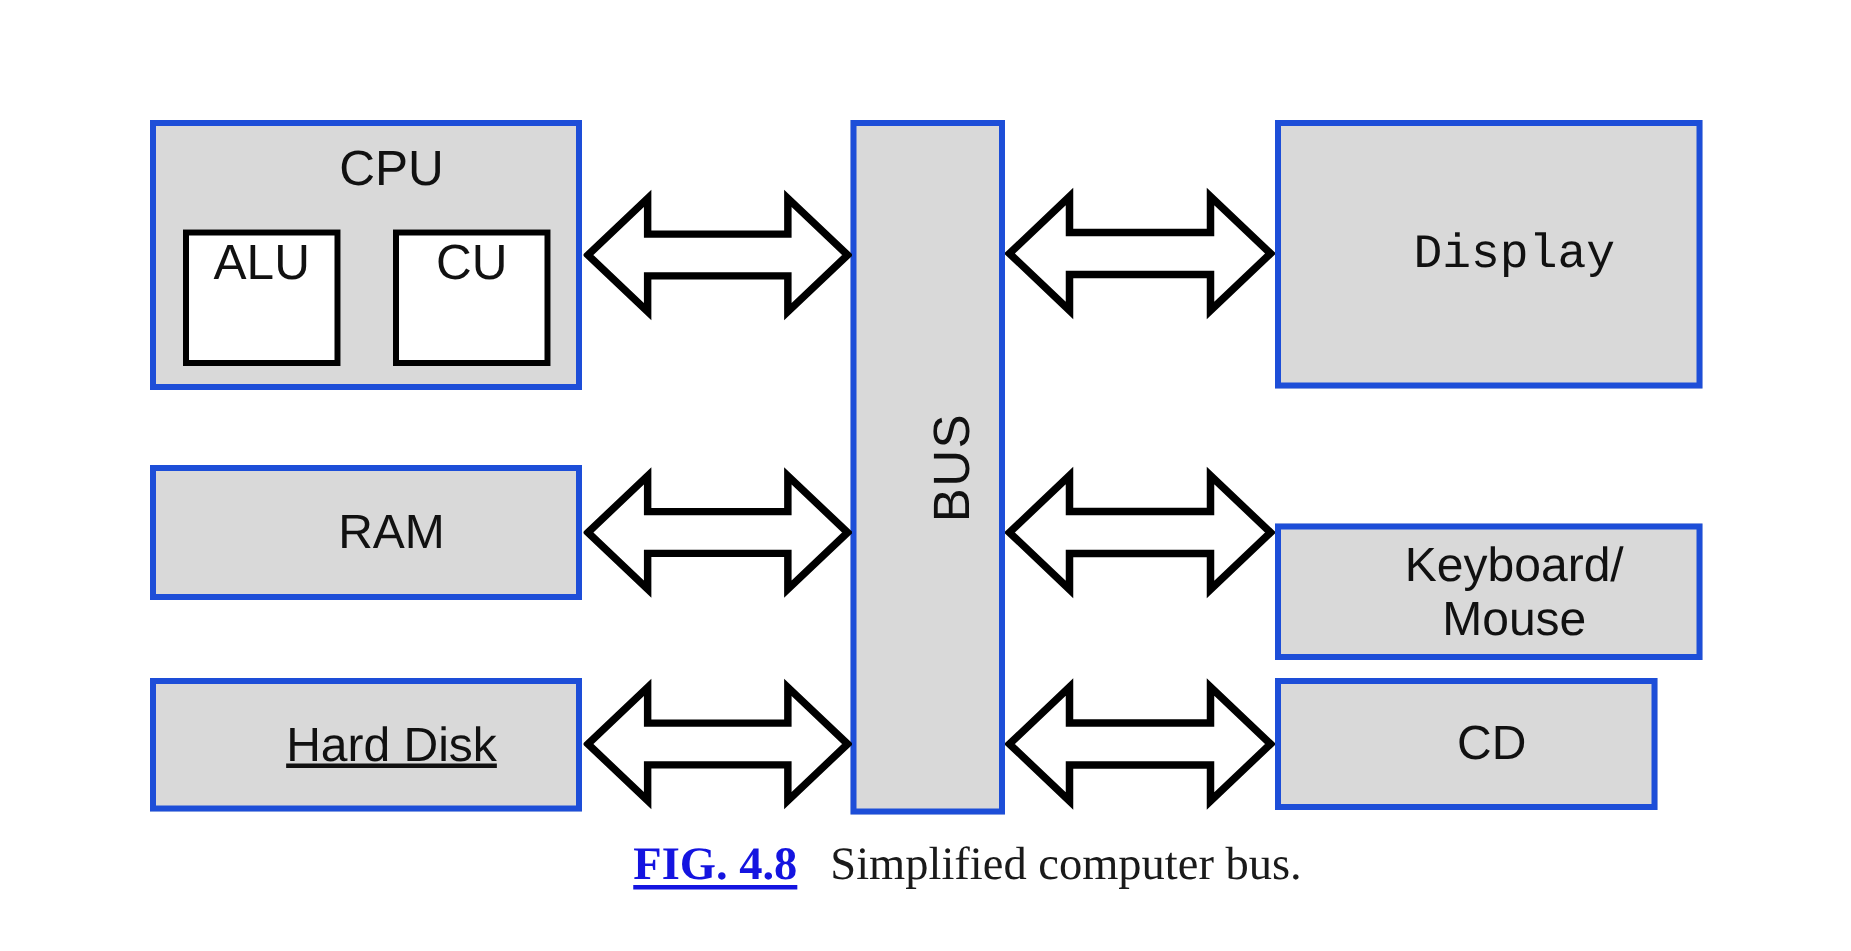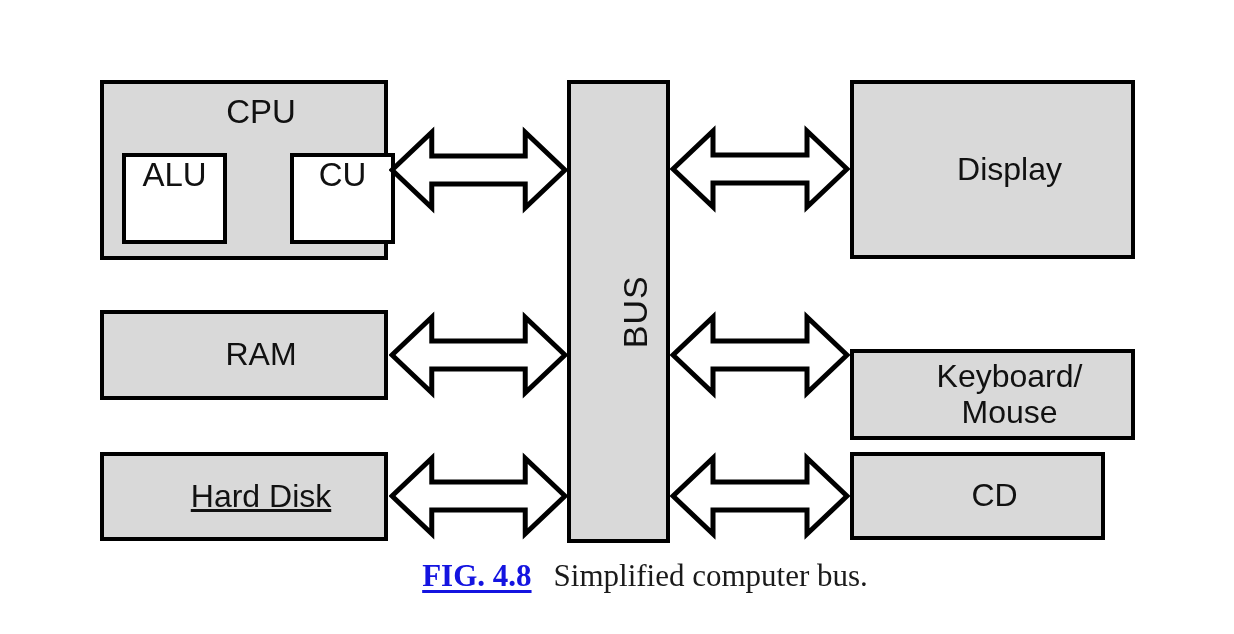--- a/index.html
+++ b/index.html
@@ -11,21 +11,21 @@
     position: relative;
     width: 1234px;
     height: 634px;
     background: #ffffff;
     overflow: hidden;
     font-family: "Liberation Sans", sans-serif;
   }
   .node {
     position: absolute;
     background: #d9d9d9;
-    border: 4px solid #000000;
+    border: 4px solid #1d4ed8;
     box-sizing: border-box;
     display: flex;
     align-items: center;
     justify-content: center;
     color: #111111;
     font-size: 32px;
     line-height: 1.1;
     text-align: center;
     padding-left: 34px;
   }
@@ -43,36 +43,36 @@
     position: absolute;
     background: #ffffff;
     border: 4px solid #000000;
     box-sizing: border-box;
     display: flex;
     justify-content: center;
     font-size: 33px;
     color: #111111;
   }
   .alu { left: 18px;  top: 69px; width: 105px; height: 91px; }
-  .cu  { left: 158px; top: 69px; width: 105px; height: 91px; margin-left: 28px; }
+  .cu  { left: 158px; top: 69px; width: 105px; height: 91px; }
 
   .ram       { left: 100px; top: 310px; width: 288px; height: 90px; justify-content: center; }
   .harddisk  { left: 100px; top: 452px; width: 288px; height: 89px; text-decoration: underline; }
 
   .bus {
     left: 567px; top: 80px; width: 103px; height: 463px;
   }
   .bus-label {
     transform: rotate(-90deg);
     font-size: 34px;
     letter-spacing: 1px;
     white-space: nowrap;
   }
 
-  .display   { left: 850px; top: 80px;  width: 285px; height: 179px; }
+  .display   { left: 850px; top: 80px;  width: 285px; height: 179px; font-family: Liberation Mono, monospace; }
   .keyboard  { left: 850px; top: 310px; width: 285px; height: 91px; margin-top: 39px; }
   .cd        { left: 850px; top: 452px; width: 255px; height: 88px; }
 
   .multiline { white-space: pre-line; }
 
   .arrow {
     position: absolute;
     width: 179px;
     height: 90px;
   }

